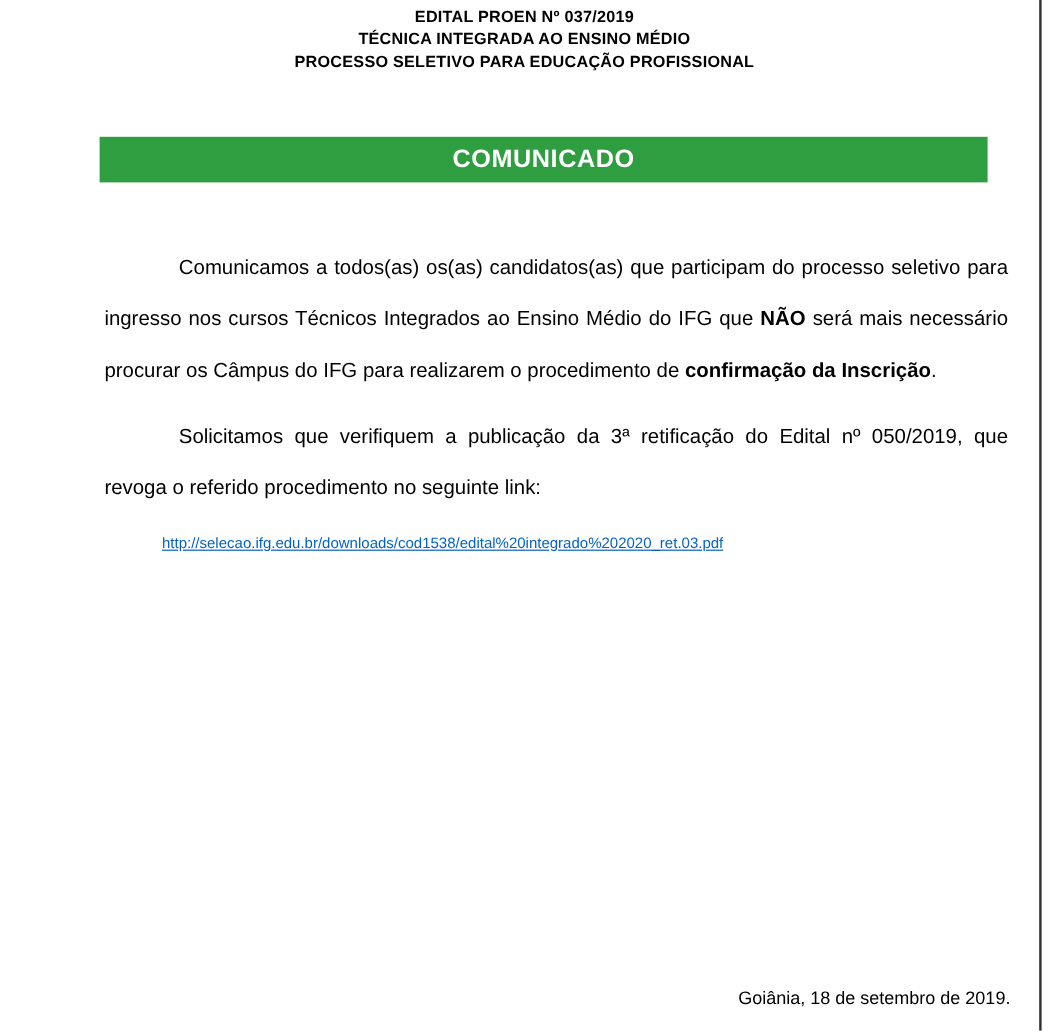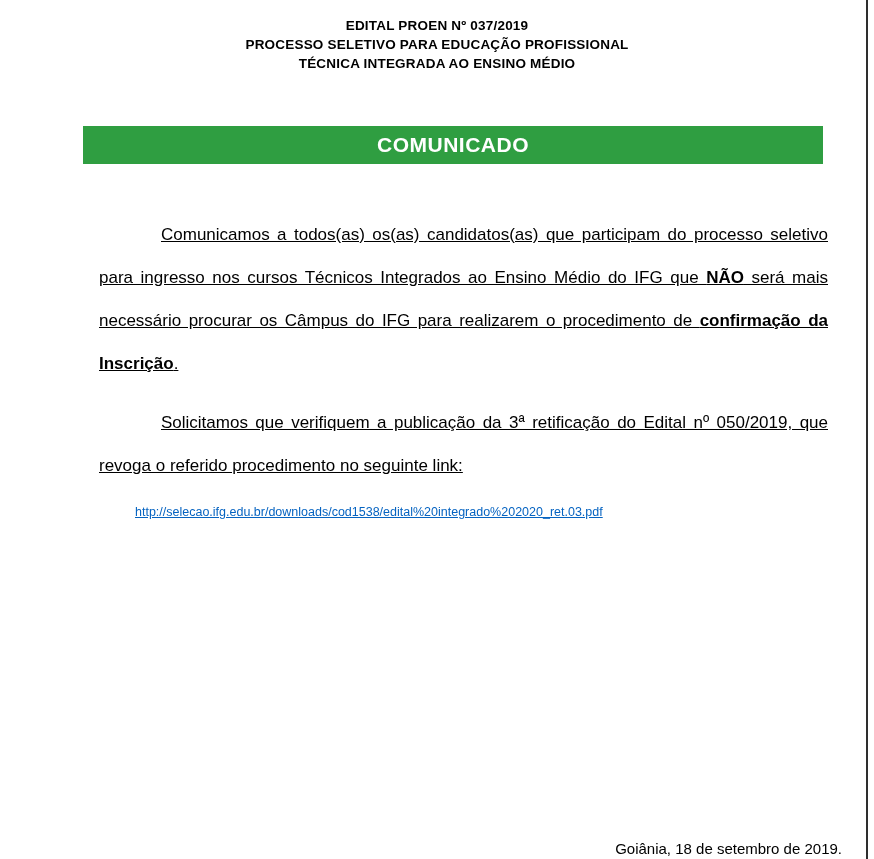--- a/index.html
+++ b/index.html
@@ -17,21 +17,21 @@
   }
   .page-edge {
     position: absolute;
     top: 0;
     left: 866px;
     width: 2px;
     height: 859px;
     background: #2e2e2e;
   }
   .doc-header {
-    padding-top: 16px;
+    padding-top: 4px;
     text-align: center;
     font-weight: bold;
     font-size: 13.5px;
     line-height: 19px;
     letter-spacing: 0.2px;
   }
   .banner {
     margin: 53px 0 0 83px;
     width: 740px;
     height: 38px;
@@ -42,58 +42,57 @@
     font-size: 21px;
     letter-spacing: 0.5px;
     color: #ffffff;
     background: #2f9e41;
   }
   .content {
     margin-left: 83px;
     width: 761px;
   }
   .body-para {
-    margin: 16px;
+    margin: 4px;
     font-size: 17px;
     line-height: 43px;
     text-align: justify;
     text-indent: 62px;
-    text-decoration: underline;
   }
   .para-1 { margin-top: 49px; }
   .para-2 { margin-top: 12px; }
   .para-3 { margin-top: 70px; }
   .b { font-weight: bold; }
   .link-line {
     margin-top: 16px;
     padding-left: 52px;
     font-size: 12.5px;
     line-height: 18px;
   }
   .link-line a {
     color: #0563c1;
     text-decoration: underline;
     cursor: pointer;
   }
   .date-line {
     position: absolute;
     right: 32px;
-    bottom: 2px;
+    bottom: 18px;
     font-size: 15px;
   }
 </style>
 </head>
 <body>
 
 <div>
 
   <div class="doc-header">
     <div>EDITAL PROEN Nº 037/2019</div>
+    <div>TÉCNICA INTEGRADA AO ENSINO MÉDIO</div>
     <div>PROCESSO SELETIVO PARA EDUCAÇÃO PROFISSIONAL</div>
-    <div>TÉCNICA INTEGRADA AO ENSINO MÉDIO</div>
   </div>
 
   <div class="banner" style="background: rgb(47, 158, 65); color: rgb(255, 255, 255); justify-content: center;">
     <span>COMUNICADO</span>
   </div>
 
   <div class="content">
 
     <p class="body-para para-1"><span>Comunicamos a todos(as) os(as) candidatos(as) que participam do processo seletivo para ingresso nos cursos Técnicos Integrados ao Ensino Médio do IFG que </span><span class="b">NÃO</span><span> será mais necessário procurar os Câmpus do IFG para realizarem o procedimento de </span><span class="b">confirmação da Inscrição</span><span>.</span></p>
 

